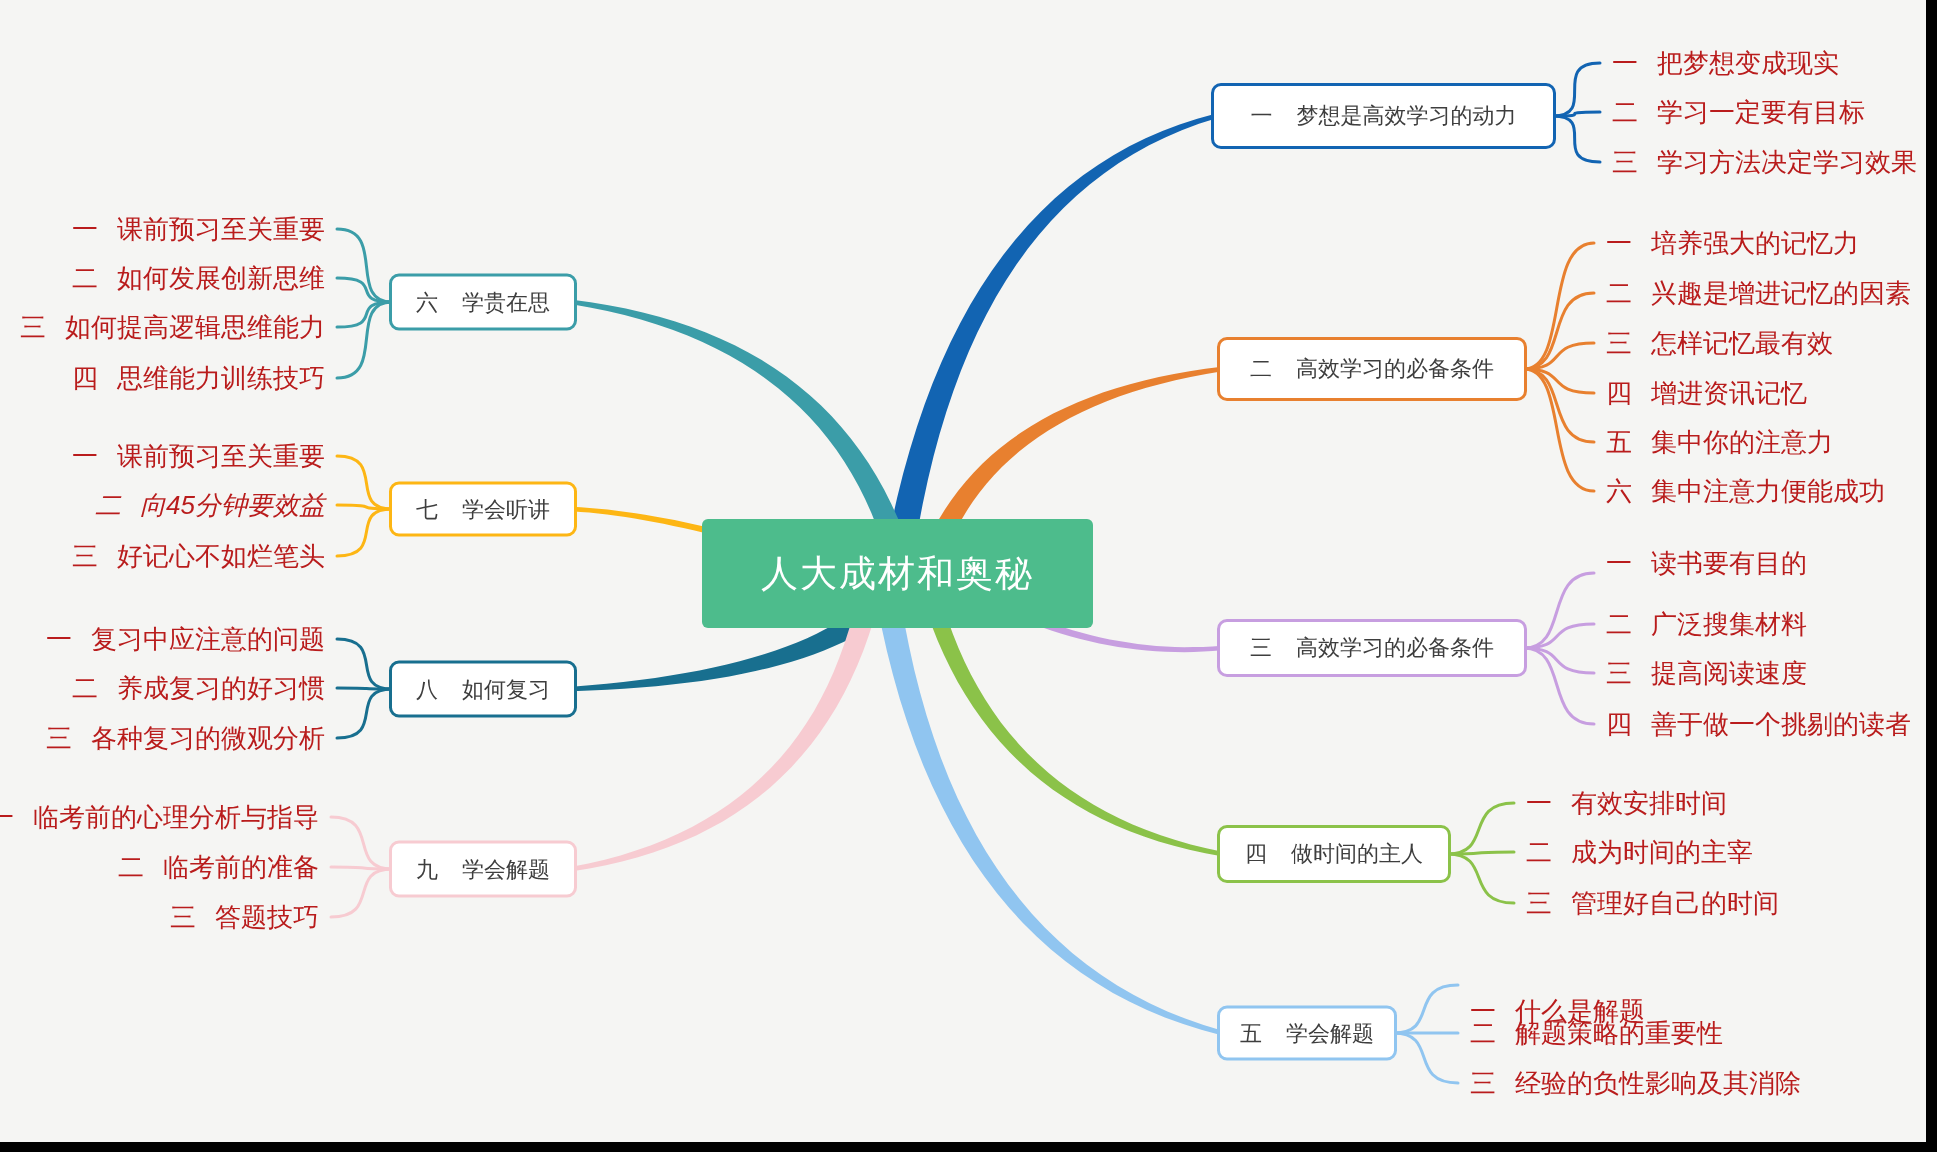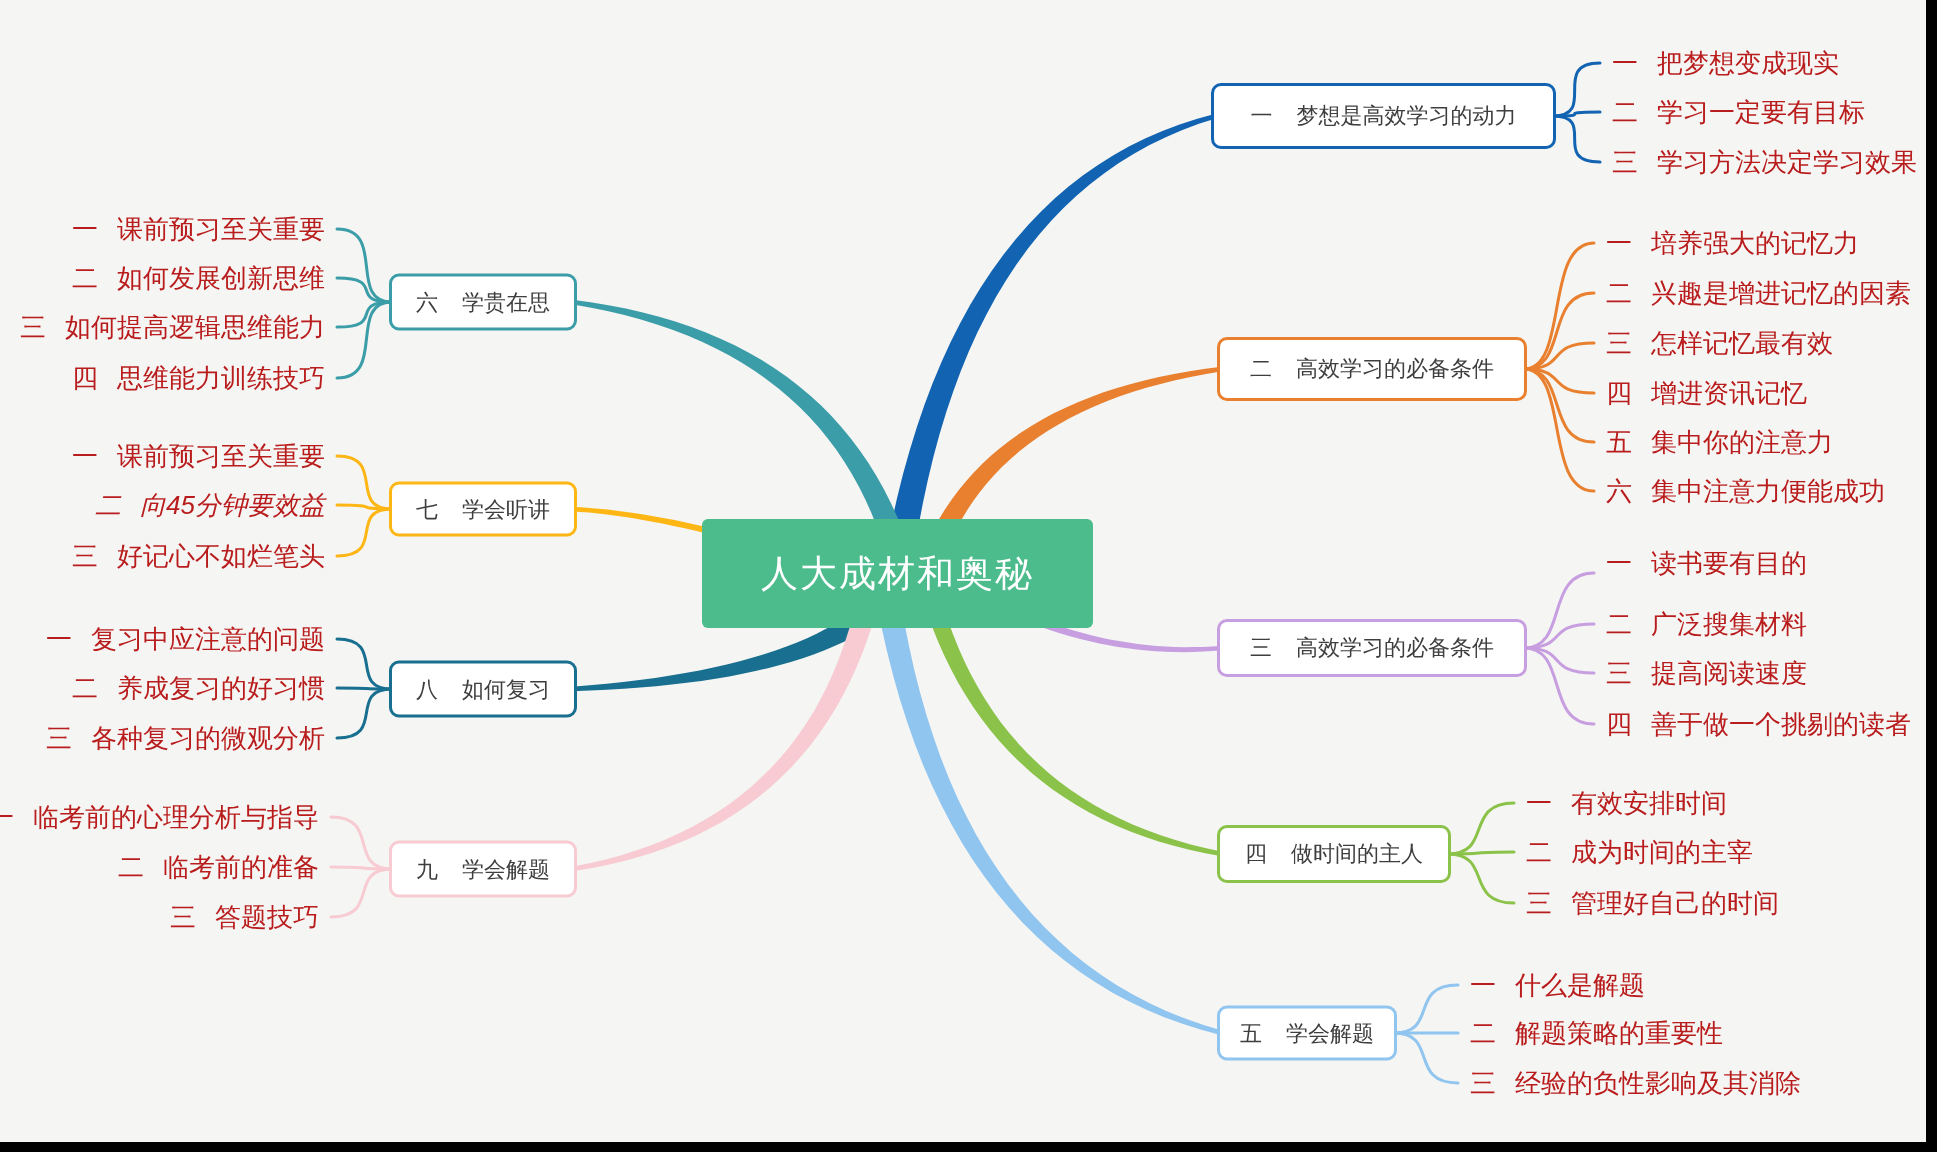--- a/index.html
+++ b/index.html
@@ -132,21 +132,21 @@
 
   <div class="child" style="left:1606px;top:563px;"><span class="num">一</span><span>读书要有目的</span></div>
   <div class="child" style="left:1606px;top:624px;"><span class="num">二</span><span>广泛搜集材料</span></div>
   <div class="child" style="left:1606px;top:673px;"><span class="num">三</span><span>提高阅读速度</span></div>
   <div class="child" style="left:1606px;top:724px;"><span class="num">四</span><span>善于做一个挑剔的读者</span></div>
 
   <div class="child" style="left:1526px;top:803px;"><span class="num">一</span><span>有效安排时间</span></div>
   <div class="child" style="left:1526px;top:852px;"><span class="num">二</span><span>成为时间的主宰</span></div>
   <div class="child" style="left:1526px;top:903px;"><span class="num">三</span><span>管理好自己的时间</span></div>
 
-  <div class="child" style="left:1470px;top:985px;"><span class="num">一</span><span>什么是解题</span></div>
+  <div class="child" style="left:1470px;top:1011px;"><span class="num">一</span><span>什么是解题</span></div>
   <div class="child" style="left:1470px;top:1033px;"><span class="num">二</span><span>解题策略的重要性</span></div>
   <div class="child" style="left:1470px;top:1083px;"><span class="num">三</span><span>经验的负性影响及其消除</span></div>
 
   <div class="child leftside" style="right:1612px;top:229px;"><span class="num">一</span><span>课前预习至关重要</span></div>
   <div class="child leftside" style="right:1612px;top:278px;"><span class="num">二</span><span>如何发展创新思维</span></div>
   <div class="child leftside" style="right:1612px;top:327px;"><span class="num">三</span><span>如何提高逻辑思维能力</span></div>
   <div class="child leftside" style="right:1612px;top:378px;"><span class="num">四</span><span>思维能力训练技巧</span></div>
 
   <div class="child leftside" style="right:1612px;top:456px;"><span class="num">一</span><span>课前预习至关重要</span></div>
   <div class="child leftside" style="right:1612px;top:505px;font-style:italic;"><span class="num">二</span><span>向45分钟要效益</span></div>

